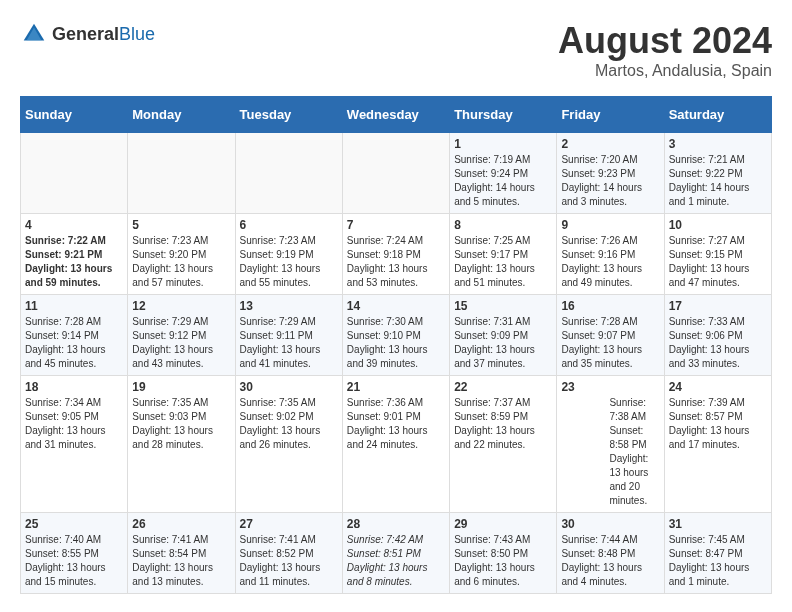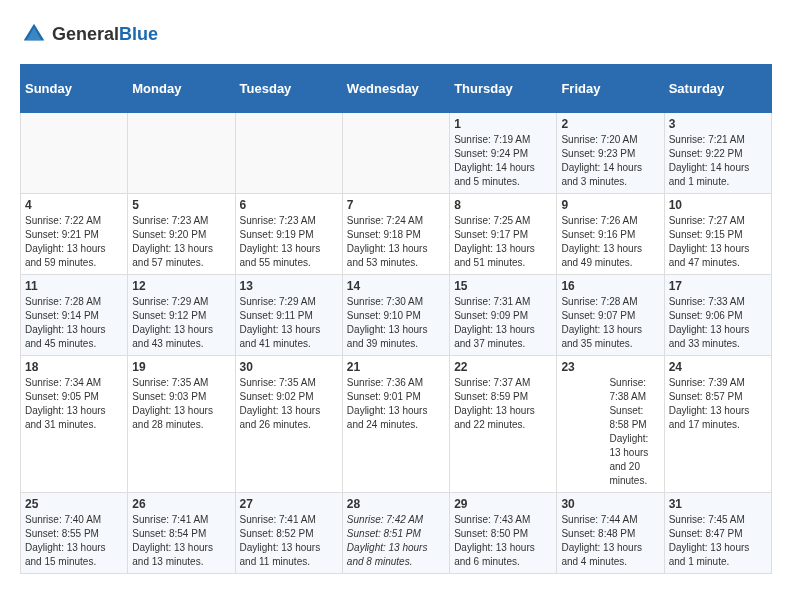--- a/index.html
+++ b/index.html
@@ -21,21 +21,21 @@
       align-items: center;
       gap: 4px;
     }
     .logo-text-general {
       font-size: 18px;
       font-weight: bold;
       color: #333;
     }
     .logo-text-blue {
       font-size: 18px;
-      font-weight: bold;
+      font-weight: normal;
       color: #1a6aad;
     }
     .logo-icon {
       width: 28px;
       height: 28px;
     }
     .title-area {
       text-align: right;
     }
     .month-year {
@@ -52,21 +52,21 @@
       border-collapse: collapse;
       table-layout: fixed;
     }
     thead tr {
       background-color: #2b6cb0;
     }
     thead th {
       color: #fff;
       font-size: 13px;
       font-weight: bold;
-      padding: 16px 4px;
+      padding: 10px 4px;
       text-align: left;
       border: 1px solid #2b6cb0;
     }
     tbody tr {
       border-bottom: 1px solid #ccc;
     }
     tbody td {
       vertical-align: top;
       padding: 4px 4px;
       font-size: 10.5px;
@@ -101,20 +101,24 @@
 <div class="header">
   <div class="logo">
     <svg class="logo-icon" viewBox="0 0 30 30">
       <polygon points="15,4 26,22 4,22" fill="#1a6aad"></polygon>
       <polygon points="15,8 23,22 7,22" fill="#5ba3d9" opacity="0.5"></polygon>
     </svg>
     <div>
       <span class="logo-text-general">General</span><span class="logo-text-blue">Blue</span>
     </div>
   </div>
+  <div class="title-area">
+    <div class="month-year">August 2024</div>
+    <div class="location">Martos, Andalusia, Spain</div>
+  </div>
 </div>
 
 <table>
   <thead>
     <tr>
     <th>Sunday</th>
         <th>Monday</th>
         <th>Tuesday</th>
         <th>Wednesday</th>
         <th>Thursday</th>
@@ -146,21 +150,21 @@
           <span class="day-num">3</span>
           <div class="day-info" style="white-space: pre-line;">Sunrise: 7:21 AM
 Sunset: 9:22 PM
 Daylight: 14 hours
 and 1 minute.</div>
         </td>
       </tr>
       <tr>
         <td>
           <span class="day-num">4</span>
-          <div class="day-info" style="white-space: pre-line;">Sunrise: 7:22 AM
+          <div class="day-info" style="white-space: pre-line; font-weight: bold;">Sunrise: 7:22 AM
 Sunset: 9:21 PM
 Daylight: 13 hours
 and 59 minutes.</div>
         </td>
         <td>
           <span class="day-num">5</span>
           <div class="day-info" style="white-space: pre-line;">Sunrise: 7:23 AM
 Sunset: 9:20 PM
 Daylight: 13 hours
 and 57 minutes.</div>

